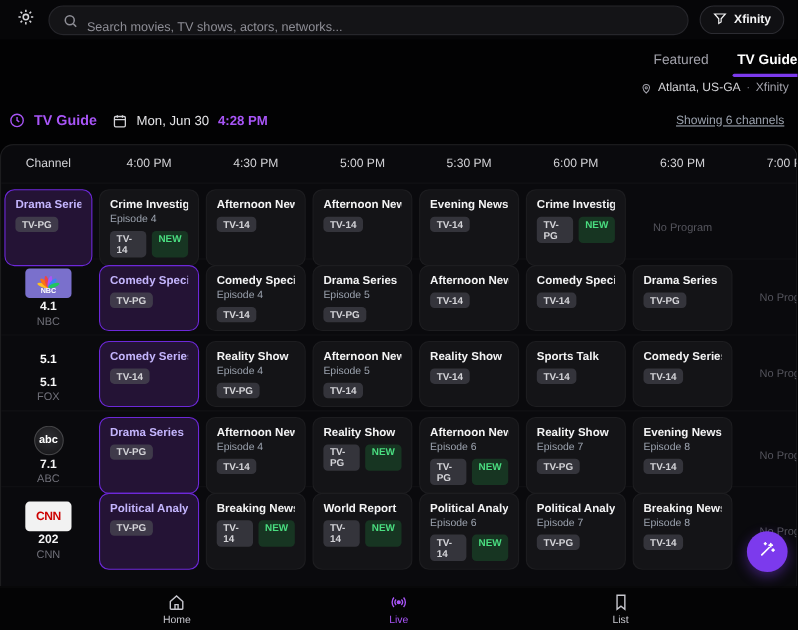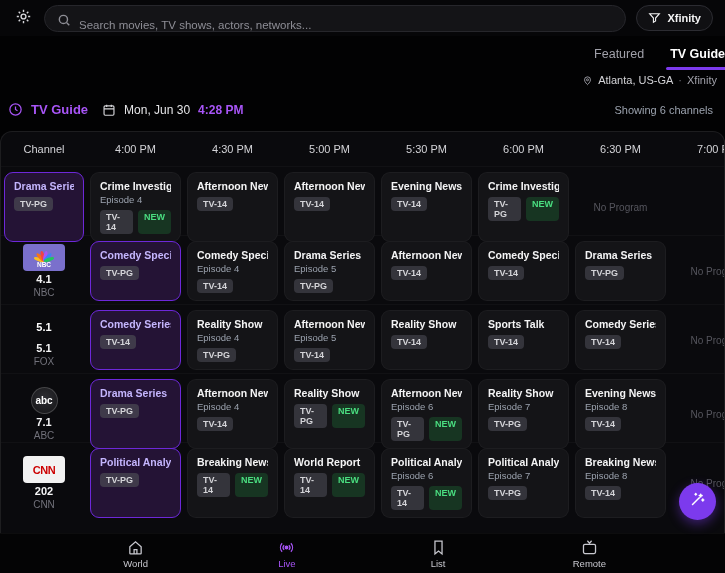--- a/index.html
+++ b/index.html
@@ -33,21 +33,21 @@
   .location-sep { color:#71717a; }
   .location-provider { color:#a1a1aa; }
 
   
   .guide-bar { margin:16px 8px 0; display:flex; align-items:center; gap:8px; }
   .guide-bar .clock { color:#a855f7; display:flex; }
   .guide-title { color:#a855f7; font-size:13px; font-weight:bold; margin-right:6px; }
   .guide-bar .cal { color:#d4d4d8; display:flex; }
   .guide-date { font-size:12px; color:#e4e4e7; }
   .guide-time { font-size:12px; color:#a855f7; font-weight:bold; }
-  .guide-showing { margin-left:auto; font-size:11px; color:#9ca3af; padding-right:4px; }
+  .guide-showing { margin-left:auto; font-size:11px; color:#9ca3af; padding-right:4px;text-decoration:underline; }
 
   
   .guide-container { margin-top:14px; flex:1; background:#0a0a0d; border:1px solid rgba(255,255,255,0.08);
     border-bottom:none; border-radius:12px 12px 0 0; overflow:hidden; }
   .grid-inner { width:765px; }
   .grid-header { display:grid; grid-template-columns:86px repeat(7, 97px); height:34px; align-items:center; }
   .grid-header .hcell { font-size:11px; color:#d4d4d8; text-align:center; }
   .grid-body {}
   .grid-row { display:grid; grid-template-columns:86px repeat(7, 97px); height:69px;
     border-top:1px solid rgba(255,255,255,0.03); }
@@ -503,47 +503,38 @@
   </div>
 
   <div class="bottom-nav">
     <div class="nav-item">
       <span>
         <svg width="17" height="17" viewBox="0 0 24 24" fill="none" stroke="currentColor" stroke-width="1.8">
           <path d="M4 11l8-7 8 7v9a1 1 0 0 1-1 1H5a1 1 0 0 1-1-1v-9z"></path>
             <path d="M10 21v-6h4v6"></path>
         </svg>
       </span>
-      <span>World</span>
+      <span>Home</span>
     </div>
     <div class="nav-item active">
       <span>
         <svg width="17" height="17" viewBox="0 0 24 24" fill="none" stroke="currentColor" stroke-width="1.8">
           <circle cx="12" cy="12" r="1.8" fill="currentColor"></circle>
           <path d="M8.6 15.4a5 5 0 0 1 0-6.8M15.4 8.6a5 5 0 0 1 0 6.8M5.8 18a9 9 0 0 1 0-12M18.2 6a9 9 0 0 1 0 12"></path>
         </svg>
       </span>
       <span>Live</span>
     </div>
     <div class="nav-item">
       <span>
         <svg width="17" height="17" viewBox="0 0 24 24" fill="none" stroke="currentColor" stroke-width="1.8">
           <path d="M7 3h10v18l-5-4-5 4V3z"></path>
         </svg>
       </span>
       <span>List</span>
-    </div>
-    <div class="nav-item">
-      <span>
-        <svg width="17" height="17" viewBox="0 0 24 24" fill="none" stroke="currentColor" stroke-width="1.8">
-          <rect x="3.5" y="7.5" width="17" height="13" rx="2"></rect>
-            <path d="M9 2.5l3 3.5 3-3.5"></path>
-        </svg>
-      </span>
-      <span>Remote</span>
     </div>
   </div>
 
   <div class="fab">
     <span>
       <svg width="17" height="17" viewBox="0 0 24 24" fill="none" stroke="currentColor" stroke-width="2.2" stroke-linecap="round">
         <path d="M5 19L14.5 9.5"></path>
         <path d="M16.5 4.5v4M14.5 6.5h4"></path>
         <path d="M19.5 11.5v2.6M18.2 12.8h2.6"></path>
         <path d="M9.5 3.5v2M8.5 4.5h2"></path>

